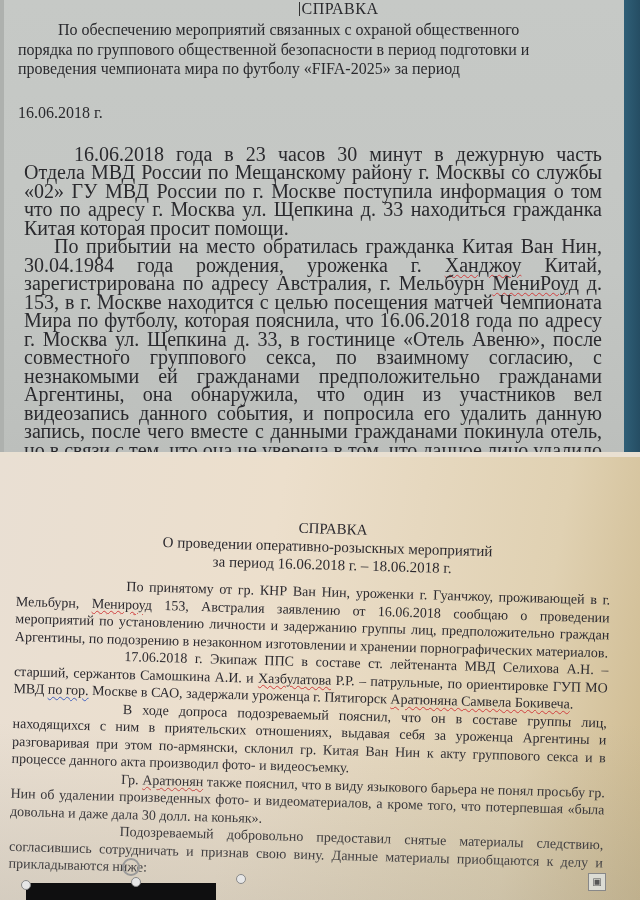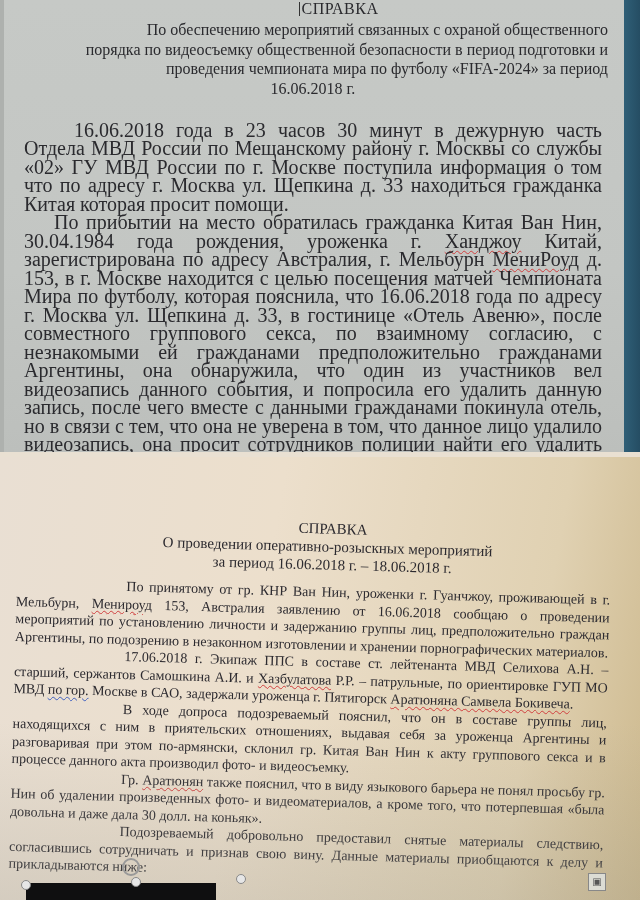--- a/index.html
+++ b/index.html
@@ -23,23 +23,23 @@
     position:absolute; left:0; top:0; width:4px; height:452px; background:#aeb1ae;
   }
   .photo-top .page {
     position:absolute; left:18px; top:0; width:590px; height:452px;
   }
   .doc1-title {
     text-align:center; font-size:16px; line-height:18px; margin-top:0px;
     letter-spacing:0.5px; padding-left:52px;
   }
   .doc1-subtitle {
-    text-align:right; font-size:16px; line-height:19.5px; margin:2px 0 0 0;
+    text-align:left; font-size:16px; line-height:19.5px; margin:2px 0 0 0;
   }
-  .doc1-date { text-align:center; font-size:16px; line-height:20px; }
+  .doc1-date { font-size:16px; line-height:20px;margin-top:24px; }
   .doc1-body {
     margin-top:22px; font-size:20px; line-height:18.5px; text-align:justify;
     padding:0 6px 0 6px;
   }
   .doc1-body p { margin:0; text-indent:50px; }
   .doc1-body p.indent2 { text-indent:30px; }
   .squiggle { text-decoration:underline wavy #d04040; text-decoration-thickness:1px; text-underline-offset:2px; }
   .squiggle-blue { text-decoration:underline wavy #4060c0; text-decoration-thickness:1px; text-underline-offset:2px; }
 
   .divider-gap {
@@ -91,22 +91,22 @@
 </head>
 <body>
 
 <div class="photo-top">
   <div class="left-edge"></div>
   <div class="monitor-edge"></div>
   <div class="page">
     <div class="doc1-title"><span class="cursor-mark"></span><span>СПРАВКА</span></div>
     <div class="doc1-subtitle">
       <div style="padding-left:40px">По обеспечению мероприятий связанных с охраной общественного</div>
-      <div>порядка по видеосъемку общественной безопасности в период подготовки и</div>
-      <div>проведения чемпионата мира по футболу «FIFA-2024» за период</div>
+      <div>порядка по группового общественной безопасности в период подготовки и</div>
+      <div>проведения чемпионата мира по футболу «FIFA-2025» за период</div>
     </div>
     <div class="doc1-date">16.06.2018 г.</div>
 
     <div class="doc1-body">
       <p>16.06.2018 года в 23   часов 30  минут в дежурную часть Отдела МВД России по Мещанскому району г. Москвы со службы «02» ГУ МВД России по г. Москве поступила информация о том что по адресу г. Москва ул. Щепкина д. 33 находиться гражданка Китая которая просит помощи.</p>
       <p class="indent2"><span>По прибытии на место обратилась гражданка Китая Ван Нин, 30.04.1984 года рождения, уроженка г. </span><span class="squiggle">Ханджоу</span><span> Китай, зарегистрирована по адресу Австралия, г. Мельбурн </span><span class="squiggle">МениРоуд</span><span> д. 153, в г. Москве находится с целью посещения матчей Чемпионата Мира по футболу, которая пояснила, что 16.06.2018 года по адресу г. Москва ул. Щепкина д. 33, в гостинице «Отель Авеню», после совместного группового секса, по взаимному согласию, с незнакомыми ей гражданами предположительно гражданами Аргентины, она обнаружила, что один из участников вел видеозапись данного события, и попросила его удалить данную запись, после чего вместе с данными гражданами покинула отель, но в связи с тем, что она не уверена в том, что данное лицо удалило видеозапись, она просит сотрудников полиции найти его удалить видеозапись с телефона неизвестного ей гражданина.</span></p>
     </div>
   </div>
 </div>
 

